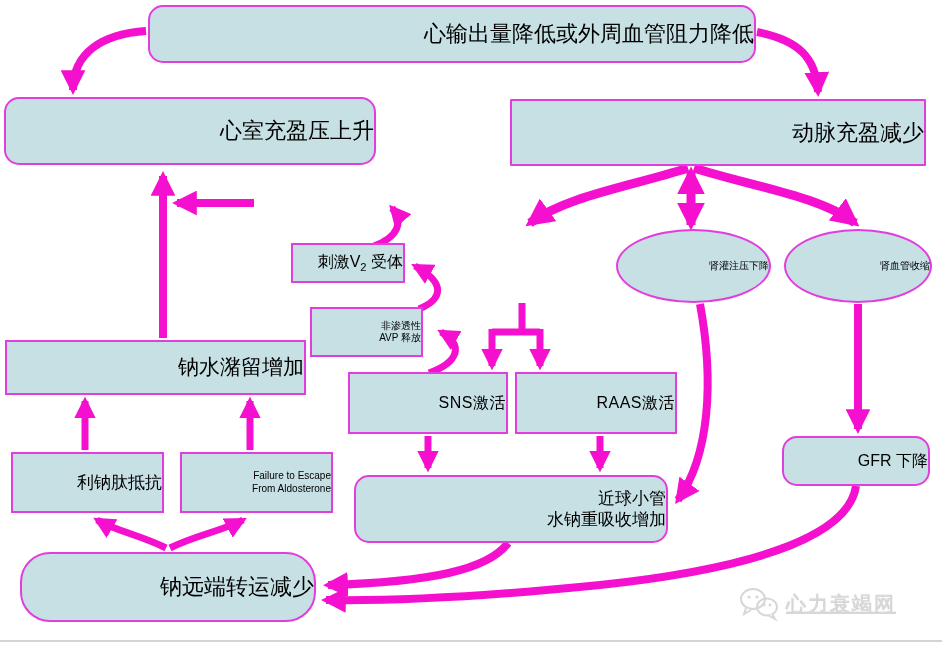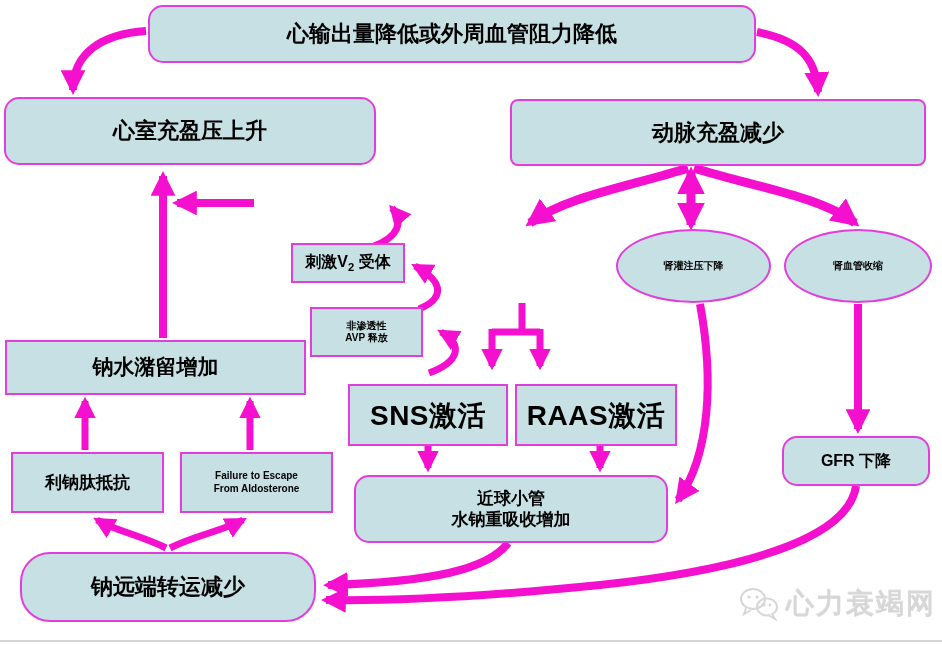--- a/index.html
+++ b/index.html
@@ -4,39 +4,39 @@
 <style>
   html,body{margin:0;padding:0;background:#ffffff;}
   #stage{
     position:relative;width:942px;height:645px;overflow:hidden;
     font-family:"Liberation Sans","DejaVu Sans",sans-serif;background:#ffffff;
   }
   #arrows{position:absolute;left:0;top:0;z-index:1;}
   .node{
     position:absolute;z-index:2;box-sizing:border-box;
     background:#c6e0e4;border:2px solid #e23ddd;
-    display:flex;flex-direction:column;align-items:center;justify-content:center;
-    text-align:center;font-weight:bold;color:#000;line-height:1.25;
+    display:flex;flex-direction:column;align-items:flex-end;justify-content:center;
+    text-align:center;font-weight:normal;color:#000;line-height:1.25;
   }
   .rounded{border-radius:15px;}
   .ellipse{border-radius:50%;}
   .fs22{font-size:22px;}
   .fs21{font-size:21px;}
-  .fs20{font-size:28px;letter-spacing:.5px;margin-top:12px;}
+  .fs20{font-size:16px;letter-spacing:.5px;}
   .fs17{font-size:17px;}
   .fs16{font-size:16px;}
   .fs15{font-size:10px;}
   .fs14{font-size:14px;}
   sub{font-size:70%;}
   #watermark{
     position:absolute;z-index:2;left:738px;top:584px;width:200px;height:40px;
     display:flex;align-items:center;color:#d7d7d7;font-weight:bold;
   }
-  #watermark .wm-text{font-size:28px;letter-spacing:2px;margin-left:6px;
-    text-shadow:0 1px 0 #ffffff, 0 -1px 0 #eeeeee;}
+  #watermark .wm-text{font-size:20px;letter-spacing:2px;margin-left:6px;
+    text-shadow:0 1px 0 #ffffff, 0 -1px 0 #eeeeee;text-decoration:underline;}
   #bottom-edge{position:absolute;left:0;top:640px;width:942px;height:2px;background:#d4d4d4;z-index:0;}
 </style>
 </head>
 <body>
 
 <div id="stage">
 
   <div id="bottom-edge"></div>
 
   <svg id="arrows" width="942" height="645" viewBox="0 0 942 645">
@@ -74,21 +74,21 @@
   </svg>
 
   <div class="node rounded fs22" style="left:148px;top:5px;width:608px;height:58px">
     <span>心输出量降低或外周血管阻力降低</span>
   </div>
 
   <div class="node rounded fs22" style="left:4px;top:97px;width:372px;height:68px">
     <span>心室充盈压上升</span>
   </div>
 
-  <div class="node rounded fs22" style="left:510px;top:99px;width:416px;height:67px;border-radius:8px">
+  <div class="node rounded fs22" style="left:510px;top:99px;width:416px;height:67px;border-radius:1px">
     <span>动脉充盈减少</span>
   </div>
 
 
   <div class="node fs16" style="left:291px;top:243px;width:114px;height:40px">
     <span><span>刺激V</span><sub>2</sub><span> 受体</span></span>
   </div>
 
   <div class="node fs15" style="left:310px;top:307px;width:113px;height:50px">
     <span>非渗透性</span>

